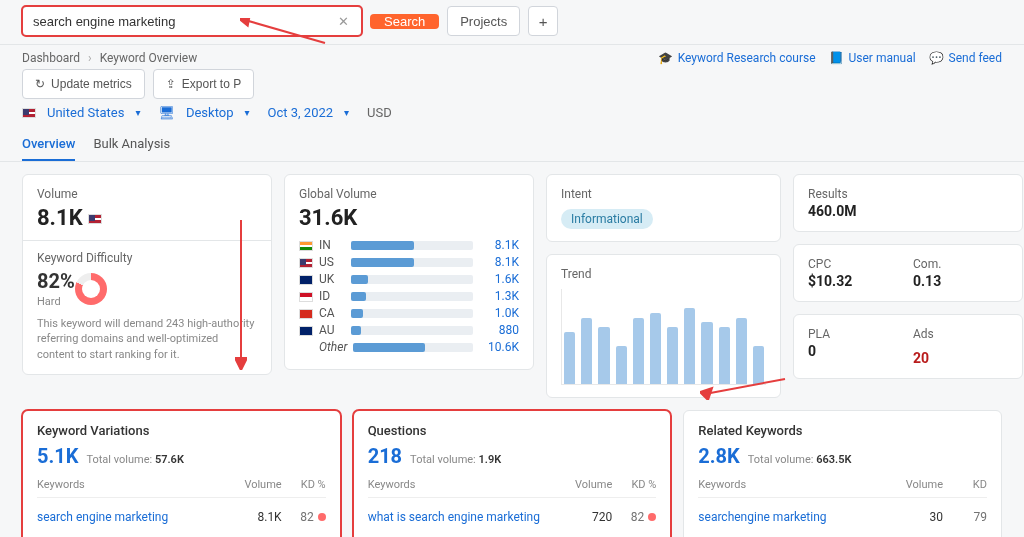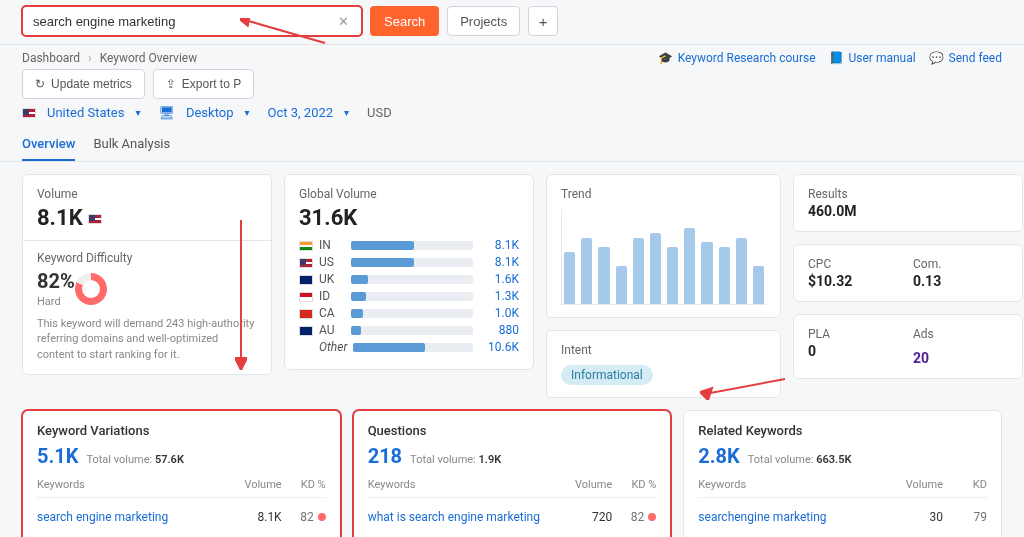--- a/index.html
+++ b/index.html
@@ -39,21 +39,21 @@
     flex: 1;
     font-size: 13px;
     color: #333;
   }
   .clear-x { color: #999; cursor: pointer; padding: 0 4px; }
   .btn-search {
     background: #ff642d;
     color: #fff;
     border: none;
     border-radius: 4px;
-    height: 30px;
+    height: 15px;
     padding: 0 14px;
     font-size: 13px;
     cursor: pointer;
   }
   .btn-proj {
     background: #fff;
     border: 1px solid #d1d5db;
     color: #555;
     border-radius: 4px;
     height: 30px;
@@ -162,21 +162,21 @@
     display:flex;align-items:flex-end;gap:6px;height:96px;margin-top:8px;padding:0 2px;
     border-left:1px solid #e8e8e8;border-bottom:1px solid #e8e8e8;
   }
   .trend-chart .tb { width:12px;background:#a6c9ea;border-radius:2px 2px 0 0;}
   
   .rcol { display:grid;grid-template-columns:1fr 1fr;gap:10px;}
   .mini .big { font-size:14px;}
   .mini .lbl { margin-bottom:2px;}
   .serp-icons { color:#aaa;display:flex;gap:6px;font-size:13px;align-items:center;margin-top:4px;}
   .serp-icons .more { color:#888;font-size:11px;text-decoration:underline dotted;}
-  .blue { color:#4c1d95;margin-top:9px; }
+  .blue { color:#b91c1c;margin-top:9px; }
   
   .bottom {
     display:grid;grid-template-columns:1fr 1fr 1fr;gap:12px;padding:12px 22px 0;
   }
   .bcard {
     background:#fff;border:1px solid #e3e6e8;border-radius:6px;padding:12px 14px;position:relative;
   }
   .bcard.boxed { outline:2px solid #e53e3e;outline-offset:-1px;}
   .bcard h3 { margin:0 0 6px;font-size:13px;font-weight:500;color:#333;}
   .count-row { display:flex;align-items:baseline;gap:8px;margin-bottom:10px;}
@@ -352,40 +352,40 @@
     <span class="bar">
             <span class="fill" style="width:60%"></span>
           </span>
     <span class="val">10.6K</span>
   </div>
       </div>
   </div>
 
   <div style="display:flex;flex-direction:column;gap:12px;">
     <div class="card">
+      <div class="lbl">Intent</div>
+      <span class="badge">Informational</span>
+    </div>
+    <div class="card">
       <div class="lbl">Trend</div>
       <div class="trend-chart" id="trend-chart">
           <div class="tb" style="height:55%"></div>
           <div class="tb" style="height:70%"></div>
           <div class="tb" style="height:60%"></div>
           <div class="tb" style="height:40%"></div>
           <div class="tb" style="height:70%"></div>
           <div class="tb" style="height:75%"></div>
           <div class="tb" style="height:60%"></div>
           <div class="tb" style="height:80%"></div>
           <div class="tb" style="height:65%"></div>
           <div class="tb" style="height:60%"></div>
           <div class="tb" style="height:70%"></div>
           <div class="tb" style="height:40%"></div>
         </div>
     </div>
-    <div class="card">
-      <div class="lbl">Intent</div>
-      <span class="badge">Informational</span>
-    </div>
   </div>
 
   <div style="display:flex;flex-direction:column;gap:12px;">
     <div class="card rcol">
       <div class="mini">
         <div class="lbl">Results</div>
         <div class="big">460.0M</div>
       </div>
     </div>
     <div class="card rcol">

